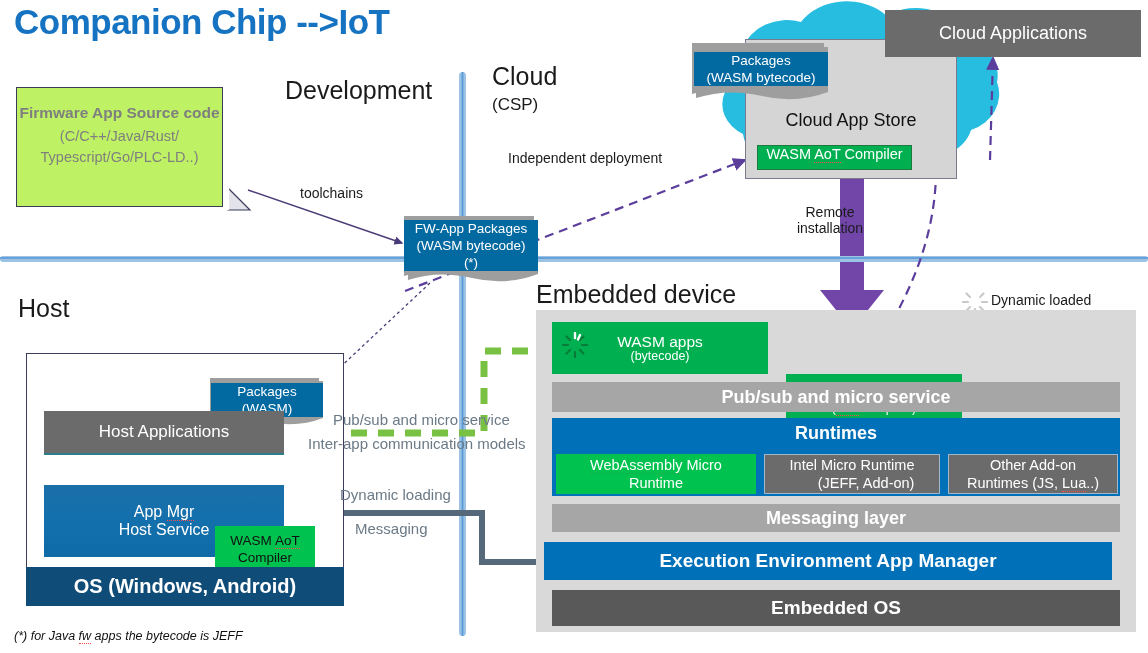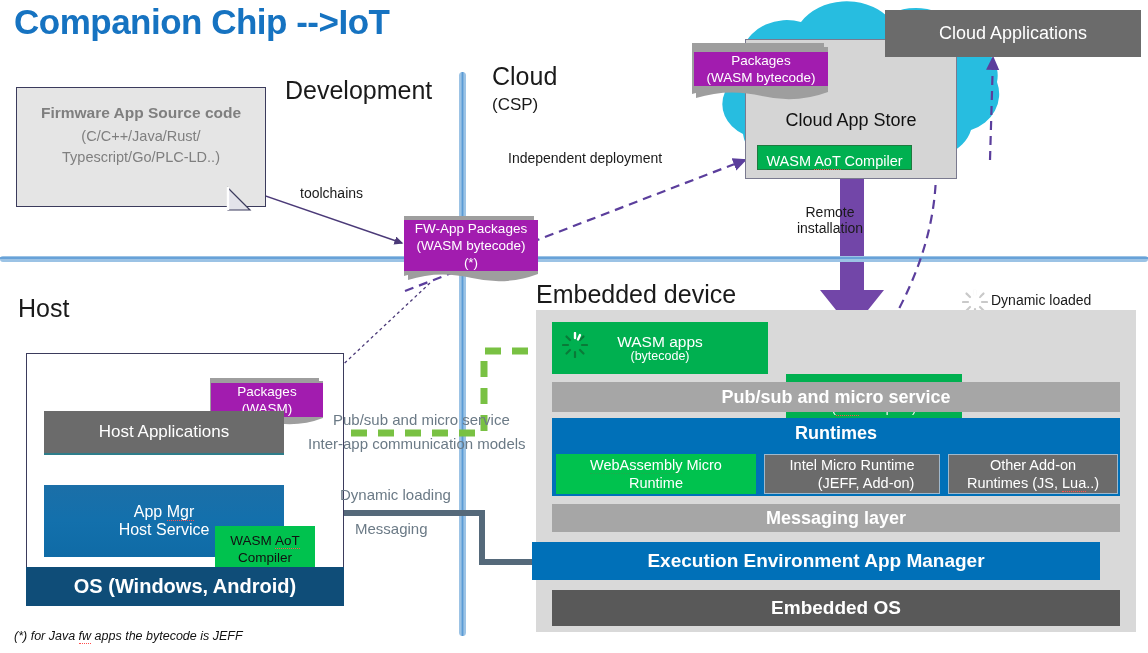--- a/index.html
+++ b/index.html
@@ -10,50 +10,50 @@
 
   
   #title{left:14px;top:2px;font-size:35px;font-weight:bold;color:#1673C1;
          letter-spacing:-0.5px;white-space:nowrap;}
 
   
   .zone-cap{font-size:25px;color:#1a1a1a;white-space:nowrap;}
   .zone-sub{font-size:17px;color:#1a1a1a;white-space:nowrap;}
 
   
-  #fw-callout{left:16px;top:87px;width:250px;height:120px;border:1.4px solid #3b3b5c;
-       background:#e5e5e5;padding-left:44px;}
+  #fw-callout{left:16px;top:87px;width:207px;height:120px;border:1.4px solid #3b3b5c;
+       background:#bef264;padding-left:44px;}
   #fw-callout .t1{position:absolute;left:0;right:0;top:16px;text-align:center;
        font-size:15.5px;font-weight:bold;color:#7f7f7f;}
   #fw-callout .t2{position:absolute;left:0;right:0;top:38px;text-align:center;
        font-size:14.5px;color:#7f7f7f;line-height:21px;}
 
   
   .box{display:flex;align-items:center;justify-content:center;text-align:center;}
   .lbl{line-height:1.15;}
 
   .gray-dk{background:#595959;color:#fff;}
   .gray-lt{background:#a6a6a6;color:#fff;}
   .green{background:#00B050;color:#fff;}
   .blue{background:#0070B8;color:#fff;}
 
   #cloud-store{left:745px;top:39px;width:212px;height:140px;background:#d5d5d5;
        border:1px solid #7a7a8f;}
   #cloud-store .cs-title{position:absolute;left:0;right:0;top:70px;text-align:center;
        font-size:18px;color:#111;}
   #cs-aot{left:757px;top:145px;width:155px;height:25px;background:#00B050;
-       border:1px solid #1f7a3f;display:flex;align-items:flex-end;justify-content:center;
+       border:1px solid #1f7a3f;display:flex;align-items:flex-start;justify-content:center;
        font-size:14.5px;color:#fff;}
   #cs-aot u{text-decoration:none;border-bottom:1.5px dotted #ff4d4d;}
 
   #cloud-apps{left:885px;top:10px;width:256px;height:47px;background:#6b6b6b;
        color:#fff;font-size:18px;}
 
   
-  .pkg{background:#a21caf;color:#fff;font-size:13.5px;text-align:center;
+  .pkg{background:#0369a1;color:#fff;font-size:13.5px;text-align:center;
        line-height:17px;}
 
   
   #emb-panel{left:536px;top:310px;width:600px;height:322px;background:#d9d9d9;}
   .stack-lbl-bold{font-weight:bold;}
 
   .app-card{display:flex;align-items:center;justify-content:center;position:relative;}
   .app-card .txt{text-align:center;line-height:1.1;}
   .app-card .l1{font-size:15.5px;}
   .app-card .l2{font-size:12.5px;}
@@ -365,21 +365,21 @@
     <div style="line-height:18px;">
       <div>Other Add-on</div>
       <div><span>Runtimes (JS, </span><u class="sq">Lua</u><span>..)</span></div>
     </div>
   </div>
 
   <div class="abs box gray-lt stack-lbl-bold" style="left:552px;top:504px;width:568px;height:28px;font-size:18px;">
     <span>Messaging layer</span>
   </div>
 
-  <div class="abs box blue stack-lbl-bold" style="left:532px;top:542px;width:568px;height:38px;font-size:19px;">
+  <div class="abs box blue stack-lbl-bold" style="left:544px;top:542px;width:568px;height:38px;font-size:19px;">
     <span>Execution Environment App Manager</span>
   </div>
 
   <div class="abs box gray-dk stack-lbl-bold" style="left:552px;top:590px;width:568px;height:36px;font-size:19px;">
     <span>Embedded OS</span>
   </div>
 
   <div class="abs" id="footnote">
     <span>(*) for Java </span><u class="sq">fw</u><span> apps the bytecode is JEFF</span>
   </div>

